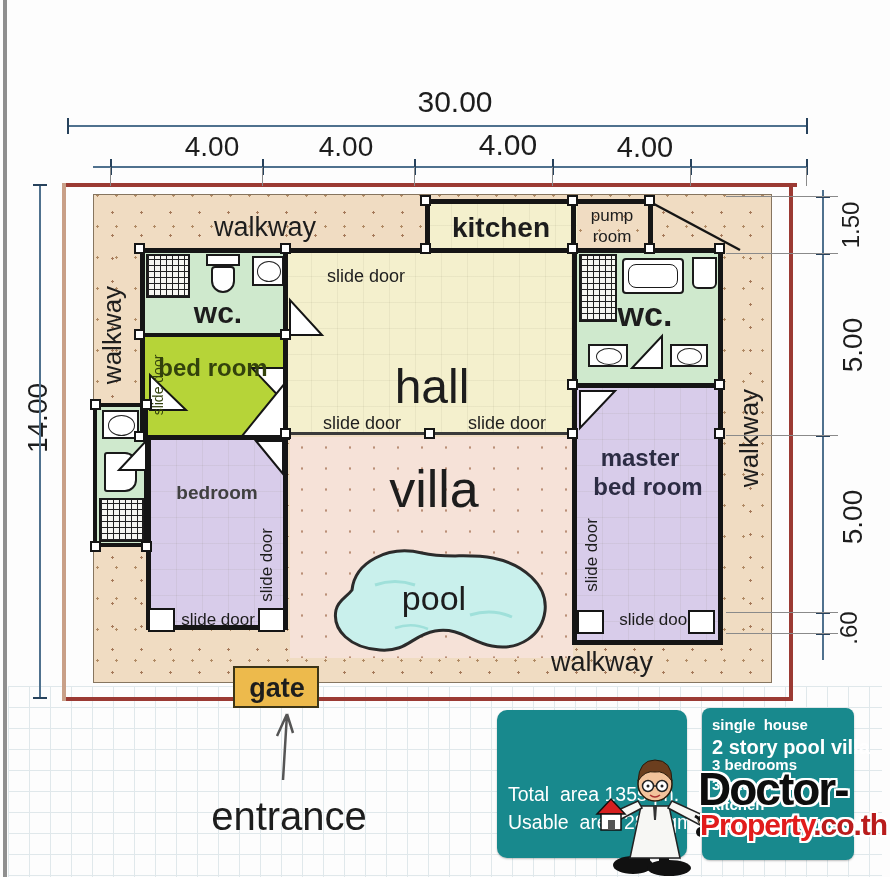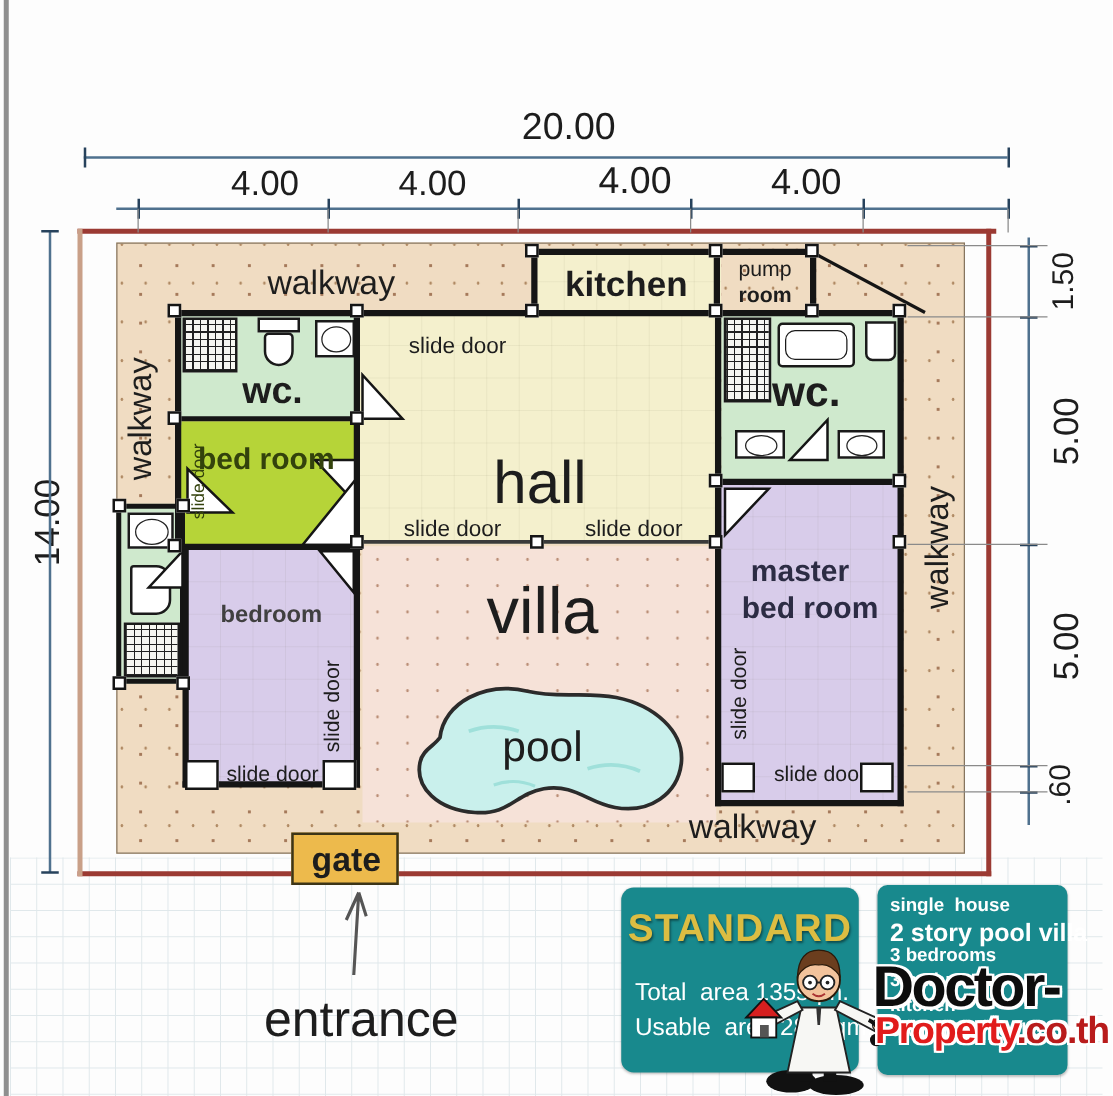--- a/index.html
+++ b/index.html
@@ -43,21 +43,21 @@
   .brand-outline{text-shadow:-2px -2px 0 #fff,2px -2px 0 #fff,-2px 2px 0 #fff,2px 2px 0 #fff,0 -2px 0 #fff,0 2px 0 #fff,-2px 0 0 #fff,2px 0 0 #fff;}
 </style>
 </head>
 <body>
 
 <div id="canvas">
 
   <div class="abs" style="left:3px;top:0;width:4px;height:877px;background:#8f8f8f;"></div>
   <div class="abs grid-layer" style="left:8px;top:686px;width:874px;height:191px;"></div>
 
-  <div class="lbl" style="left:455px;top:102px;font-size:30px;font-weight:500;">20.00</div>
+  <div class="lbl" style="left:455px;top:102px;font-size:30px;font-weight:500;">30.00</div>
   <div class="lbl" style="left:212px;top:147px;font-size:28px;font-weight:500;">4.00</div>
   <div class="lbl" style="left:346px;top:147px;font-size:28px;font-weight:500;">4.00</div>
   <div class="lbl" style="left:508px;top:145px;font-size:30px;font-weight:500;">4.00</div>
   <div class="lbl" style="left:645px;top:147px;font-size:29px;font-weight:500;">4.00</div>
   <div class="vlbl" style="left:38px;top:418px;font-size:28px;font-weight:500;">14.00</div>
   <div class="vlbl" style="left:851px;top:225px;font-size:24px;font-weight:500;">1.50</div>
   <div class="vlbl" style="left:853px;top:345px;font-size:28px;font-weight:500;">5.00</div>
   <div class="vlbl" style="left:853px;top:517px;font-size:28px;font-weight:500;">5.00</div>
   <div class="vlbl" style="left:849px;top:628px;font-size:24px;font-weight:500;">.60</div>
 
@@ -124,21 +124,21 @@
       <path d="M 283 780 L 287 714 M 287 714 L 277 736 M 287 714 L 293 733"></path>
     </g>
   </svg>
 
   <div class="lbl" style="left:265px;top:227px;font-size:27px;font-weight:500;">walkway</div>
   <div class="vlbl" style="left:112px;top:335px;font-size:26px;font-weight:500;">walkway</div>
   <div class="vlbl" style="left:749px;top:438px;font-size:26px;font-weight:500;">walkway</div>
   <div class="lbl" style="left:602px;top:662px;font-size:27px;font-weight:500;">walkway</div>
   <div class="lbl" style="left:501px;top:228px;font-size:28px;">kitchen</div>
   <div class="lbl" style="left:612px;top:215px;font-size:17px;font-weight:500;">pump</div>
-  <div class="lbl" style="left:612px;top:236px;font-size:17px;font-weight:700;">room</div>
+  <div class="lbl" style="left:612px;top:236px;font-size:17px;font-weight:400;">room</div>
   <div class="lbl" style="left:218px;top:313px;font-size:30px;font-weight:700;">wc.</div>
   <div class="lbl" style="left:645px;top:314px;font-size:34px;font-weight:700;">wc.</div>
   <div class="lbl" style="left:213px;top:368px;font-size:24px;color:#33420c;">bed room</div>
   <div class="lbl" style="left:432px;top:387px;font-size:48px;font-weight:500;">hall</div>
   <div class="lbl" style="left:217px;top:492px;font-size:19px;color:#404040;">bedroom</div>
   <div class="lbl" style="left:640px;top:458px;font-size:24px;color:#2c2c44;">master</div>
   <div class="lbl" style="left:648px;top:487px;font-size:24px;color:#2c2c44;">bed room</div>
   <div class="lbl" style="left:434px;top:489px;font-size:52px;font-weight:500;">villa</div>
   <div class="lbl" style="left:434px;top:598px;font-size:34px;font-weight:500;">pool</div>
 
@@ -149,21 +149,20 @@
   <div class="vlbl" style="left:266px;top:565px;font-size:17px;font-weight:500;">slide door</div>
   <div class="lbl" style="left:218px;top:619px;font-size:17px;font-weight:500;">slide door</div>
   <div class="vlbl" style="left:591px;top:555px;font-size:17px;font-weight:500;">slide door</div>
   <div class="lbl" style="left:656px;top:619px;font-size:17px;font-weight:500;">slide door</div>
 
   <div class="abs" style="left:233px;top:666px;width:86px;height:42px;background:#edba4c;border:2.5px solid #3c3517;box-sizing:border-box;"></div>
   <div class="lbl" style="left:277px;top:688px;font-size:27px;">gate</div>
   <div class="lbl" style="left:289px;top:816px;font-size:40px;font-weight:500;">entrance</div>
 
   <div class="card" style="left:497px;top:710px;width:190px;height:148px;"></div>
-  <div class="lbl" style="left:592px;top:742px;font-size:31px;font-weight:800;letter-spacing:1px;color:#dcbd42;text-shadow:1px 2px 2px rgba(0,0,0,.45);">STANDARD</div>
   <div class="abs" style="left:508px;top:783px;font-size:19.5px;font-weight:500;color:#fff;white-space:pre;">Total  area 135sqm.</div>
   <div class="abs" style="left:508px;top:811px;font-size:19.5px;font-weight:500;color:#fff;white-space:pre;">Usable  area 280sqm.</div>
 
   <div class="card" style="left:702px;top:708px;width:152px;height:152px;border-radius:8px;"></div>
   <div class="abs" style="left:712px;top:716px;font-size:15px;font-weight:600;color:#fff;white-space:pre;">single  house</div>
   <div class="abs" style="left:712px;top:736px;font-size:20px;font-weight:600;color:#fff;white-space:pre;">2 story pool villa</div>
   <div class="abs" style="left:712px;top:756px;font-size:15px;font-weight:600;color:#fff;white-space:pre;">3 bedrooms</div>
   <div class="abs" style="left:712px;top:776px;font-size:15px;font-weight:600;color:#fff;white-space:pre;">3 bathrooms</div>
   <div class="abs" style="left:712px;top:796px;font-size:15px;font-weight:600;color:#fff;white-space:pre;">kitchen</div>
   <div class="abs" style="left:712px;top:816px;font-size:15px;font-weight:600;color:#fff;white-space:pre;">swimming pool 5x3m.</div>

